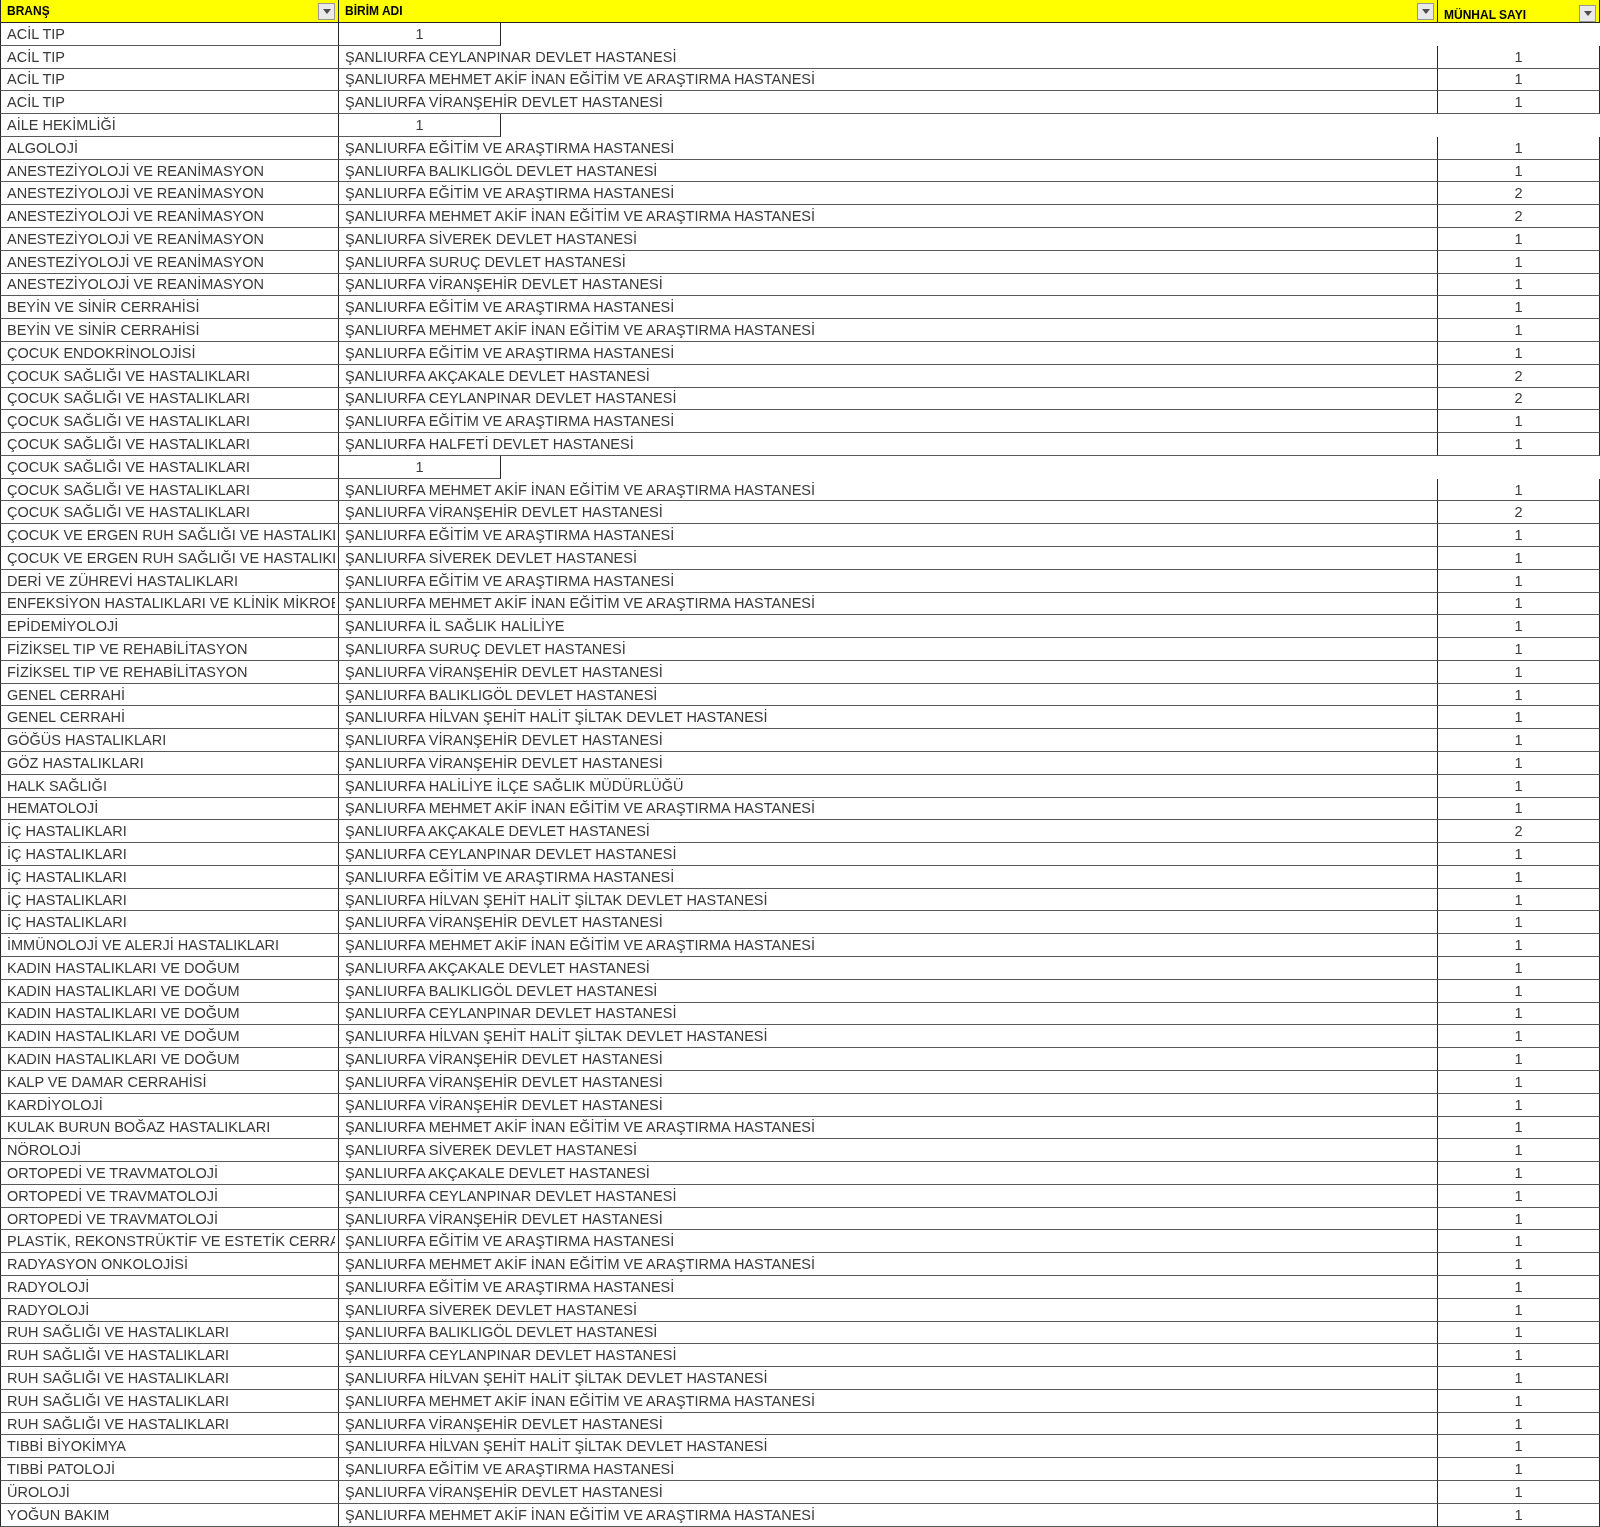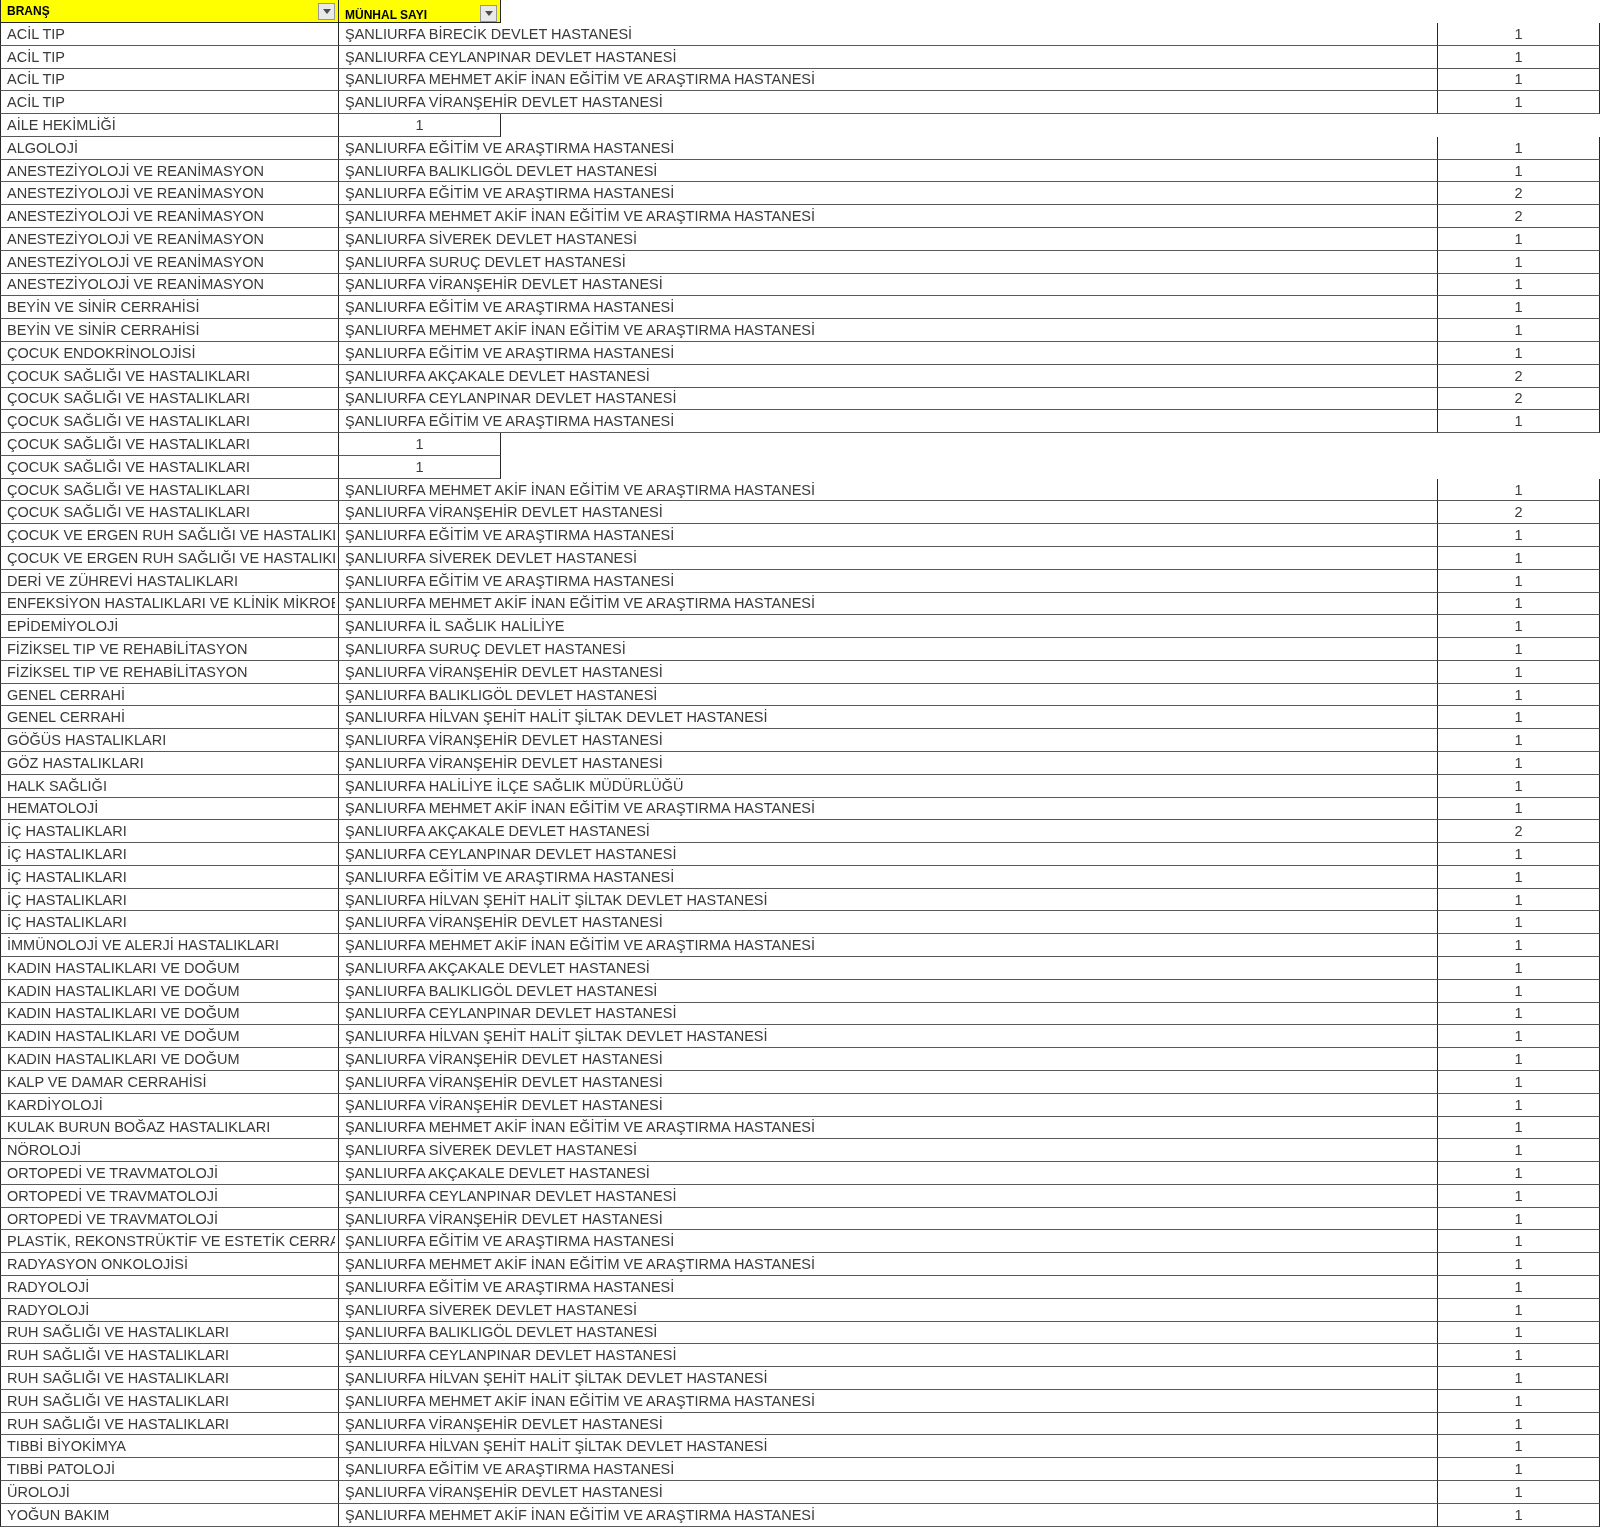--- a/index.html
+++ b/index.html
@@ -79,35 +79,38 @@
 <body>
 
 <div class="sheet">
   <div class="row header">
     <div class="cell c1">
       <span class="htext">BRANŞ</span>
       <span class="filter-btn">
           <span class="tri"></span>
         </span>
     </div>
+    <div class="cell c2">
+      <span class="htext">BİRİM ADI</span>
+      <span class="filter-btn">
+          <span class="tri"></span>
+        </span>
+    </div>
     <div class="cell c3">
       <span class="htext">MÜNHAL SAYI</span>
       <span class="filter-btn">
           <span class="tri"></span>
         </span>
     </div>
   </div>
   <div id="rows">
   <div class="row">
     <div class="cell c1">
           <span class="ctext">ACİL TIP</span>
         </div>
-    <div class="cell c2">
-          <span class="ctext">ŞANLIURFA BİRECİK DEVLET HASTANESİ</span>
-        </div>
     <div class="cell c3">
           <span class="ctext">1</span>
         </div>
   </div>
 
   <div class="row">
     <div class="cell c1">
           <span class="ctext">ACİL TIP</span>
         </div>
     <div class="cell c2">
@@ -303,20 +306,23 @@
           <span class="ctext">ŞANLIURFA EĞİTİM VE ARAŞTIRMA HASTANESİ</span>
         </div>
     <div class="cell c3">
           <span class="ctext">1</span>
         </div>
   </div>
 
   <div class="row">
     <div class="cell c1">
           <span class="ctext">ÇOCUK SAĞLIĞI VE HASTALIKLARI</span>
+        </div>
+    <div class="cell c2">
+          <span class="ctext">ŞANLIURFA HALFETİ DEVLET HASTANESİ</span>
         </div>
     <div class="cell c3">
           <span class="ctext">1</span>
         </div>
   </div>
 
   <div class="row">
     <div class="cell c1">
           <span class="ctext">ÇOCUK SAĞLIĞI VE HASTALIKLARI</span>
         </div>

